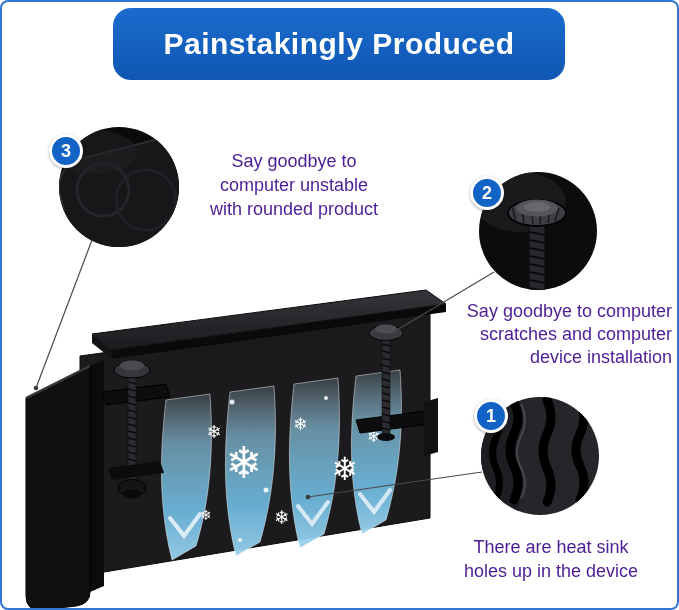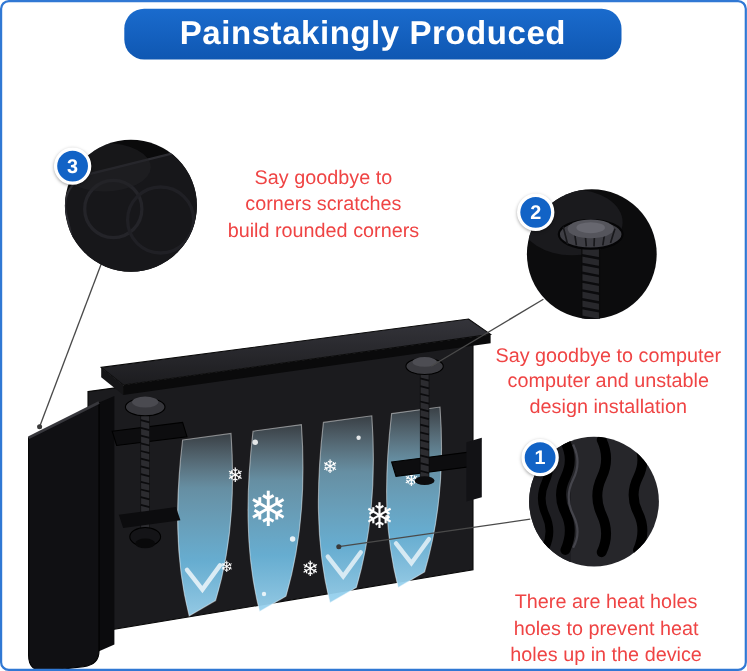--- a/index.html
+++ b/index.html
@@ -6,43 +6,43 @@
   .stage {
     position:relative; width:679px; height:610px; background:#ffffff;
     font-family:"Liberation Sans", sans-serif; overflow:hidden;
   }
   .scene { position:absolute; left:0; top:0; width:679px; height:610px; }
   .frame {
     position:absolute; inset:0; border:2px solid #3078d4; border-radius:8px;
     pointer-events:none; box-sizing:border-box;
   }
   .banner {
-    position:absolute; left:113px; top:8px; width:452px; height:46px;
+    position:absolute; left:113px; top:8px; width:452px; height:72px;
     background:linear-gradient(180deg,#1a6bcd 0%,#0f57b2 100%);
     border-radius:18px; display:flex; align-items:center; justify-content:center;
   }
   .banner-title {
     color:#ffffff; font-size:30px; font-weight:bold; letter-spacing:.5px;
   }
   .badge {
     position:absolute; width:34px; height:34px; border-radius:50%;
     background:#1263c6; border:3px solid #ffffff; box-sizing:border-box;
     box-shadow:0 1px 3px rgba(0,0,0,.35);
     color:#ffffff; font-weight:bold; font-size:18px;
     display:flex; align-items:center; justify-content:center;
   }
   .badge-3 { left:49px;  top:134px; }
   .badge-2 { left:470px; top:176px; }
   .badge-1 { left:474px; top:399px; }
   .callout-text {
-    position:absolute; color:#ef4444; font-size:18px; line-height:24px;
+    position:absolute; color:#4c1d95; font-size:18px; line-height:24px;
     text-align:center;
   }
   .text-3 { left:194px; top:149px; width:200px; }
-  .text-2 { left:434px; top:312px; width:238px; line-height:23px; }
+  .text-2 { left:434px; top:300px; width:238px; line-height:23px;text-align:right; }
   .text-1 { left:444px; top:535px; width:214px; }
 </style>
 </head>
 <body>
 
 <div class="stage">
 
   <svg class="scene" viewBox="0 0 679 610">
     <defs>
       <linearGradient id="flowGrad" x1="0" y1="0" x2="0" y2="1">
@@ -179,28 +179,27 @@
   </div>
   <div class="badge badge-2">
     <span>2</span>
   </div>
   <div class="badge badge-1">
     <span>1</span>
   </div>
 
   <div class="callout-text text-3">
     <div>Say goodbye to</div>
-    <div>corners scratches</div>
-    <div>build rounded corners</div>
+    <div>computer unstable</div>
+    <div>with rounded product</div>
   </div>
   <div class="callout-text text-2">
     <div>Say goodbye to computer</div>
-    <div>computer and unstable</div>
-    <div>design installation</div>
+    <div>scratches and computer</div>
+    <div>device installation</div>
   </div>
   <div class="callout-text text-1">
-    <div>There are heat holes</div>
-    <div>holes to prevent heat</div>
+    <div>There are heat sink</div>
     <div>holes up in the device</div>
   </div>
 
   <div class="frame"></div>
 </div>
 
 </body></html>

